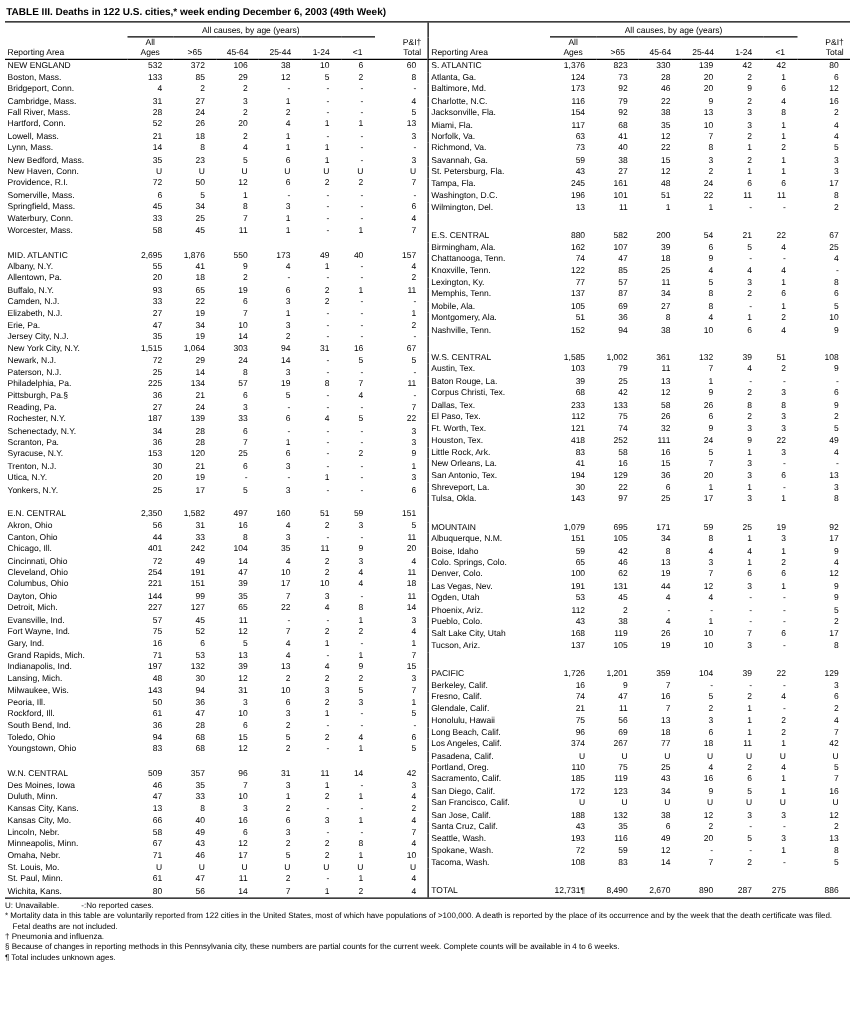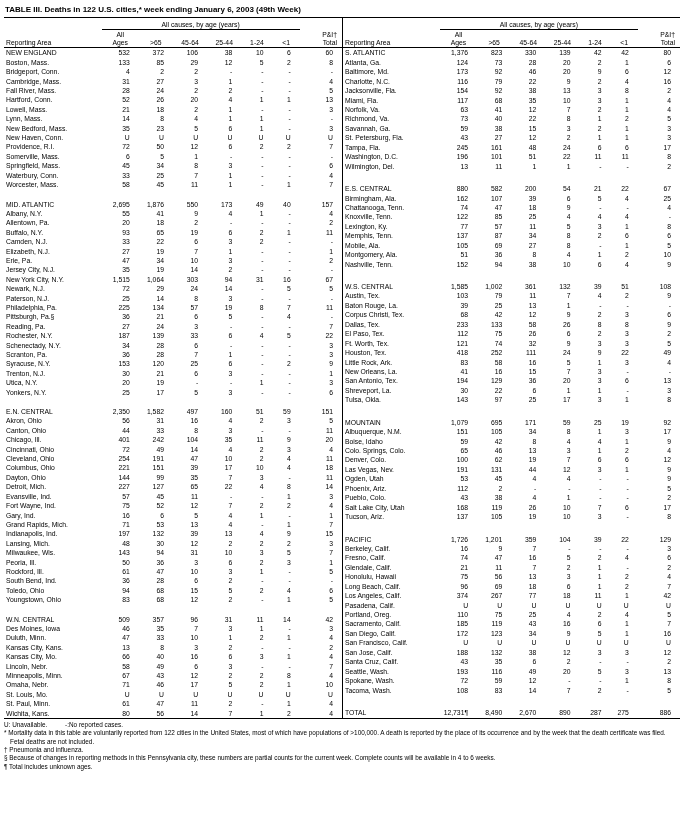--- a/index.html
+++ b/index.html
@@ -22,21 +22,21 @@
   td.num{text-align:right;padding-right:9px}
   tr.gap td{height:10px}
   table.right tr.gap td{height:13px}
   .footnotes{margin-top:2px;font-size:6.4px;line-height:8.3px}
   .foot{padding-left:6px;text-indent:-6px}
 </style>
 </head>
 <body>
 
 <div class="page">
-  <div class="title">TABLE III. Deaths in 122 U.S. cities,* week ending January 6, 2003 (49th Week)</div>
+  <div class="title">TABLE III. Deaths in 122 U.S. cities,* week ending December 6, 2003 (49th Week)</div>
   <div class="tables">
     <table id="left-table" class="left">
         <colgroup>
           <col style="width: 97px;">
           <col style="width: 37px;">
           <col style="width: 34px;">
           <col style="width: 34px;">
           <col style="width: 34px;">
           <col style="width: 31px;">
           <col style="width: 27px;">

